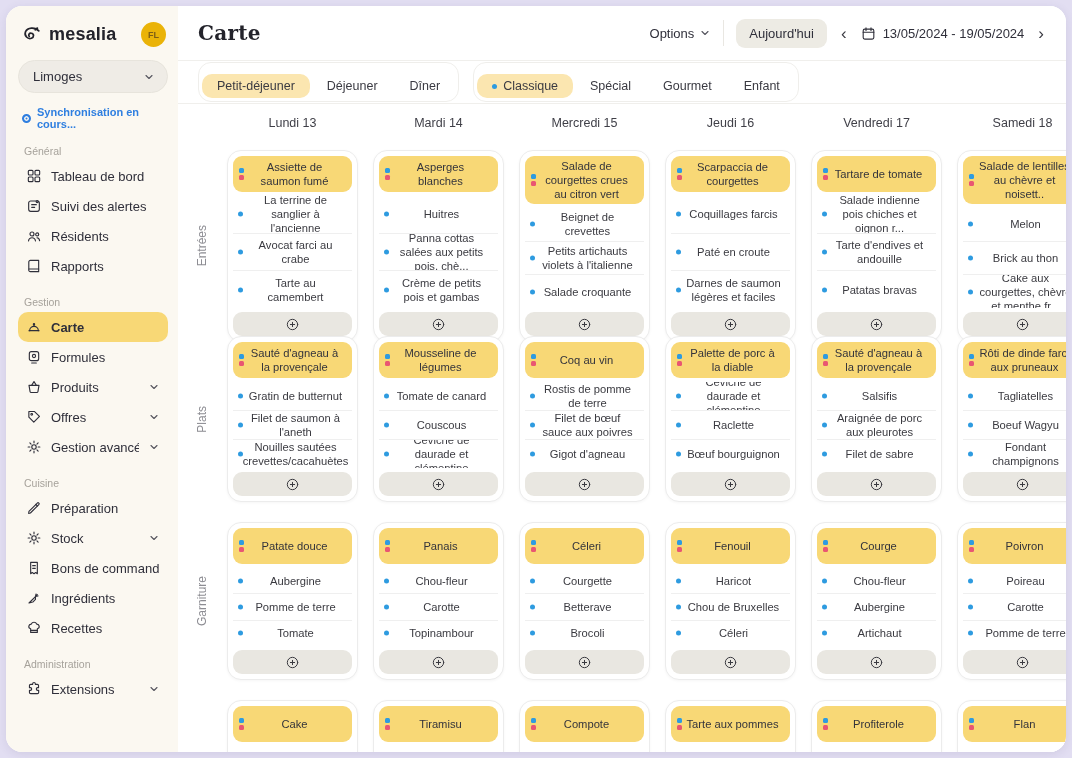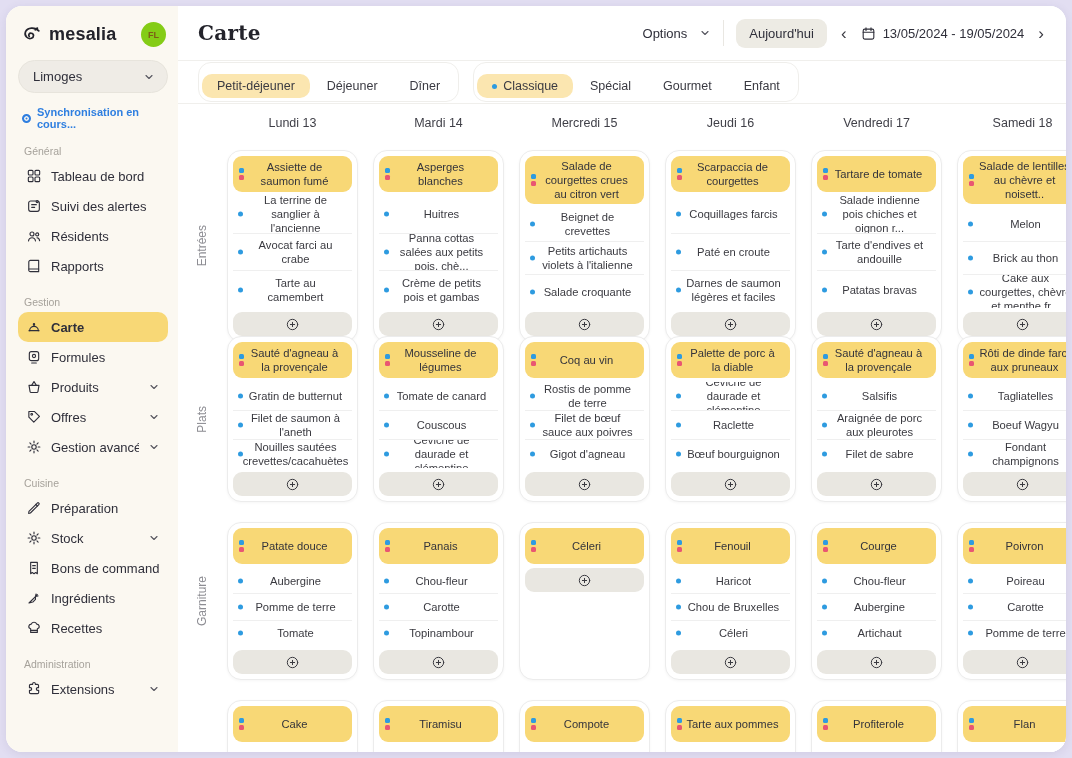--- a/index.html
+++ b/index.html
@@ -18,21 +18,21 @@
   }
   
   .sidebar {
     width:172px; flex:none; background:#fbf8f1; padding:14px 10px 10px 12px;
     overflow:hidden;
   }
   .brand-row { display:flex; align-items:center; gap:7px; padding:2px 2px 0 2px; }
   .brand-logo { width:22px; height:22px; color:#23232b; }
   .brand-name { font-size:18px; font-weight:bold; color:#23232b; letter-spacing:.2px; flex:1; }
   .avatar {
-    width:25px; height:25px; border-radius:50%; background:#84cc16;
+    width:25px; height:25px; border-radius:50%; background:#eab308;
     display:flex; align-items:center; justify-content:center;
     font-size:9px; font-weight:bold; color:#7d5e16;
   }
   .site-select {
     margin-top:13px; height:33px; background:#efece6; border:1px solid #e7e4dc;
     border-radius:17px; display:flex; align-items:center; padding:0 12px 0 14px;
     font-size:13px; color:#2f2f3a; cursor:pointer;
   }
   .site-select .grow { flex:1; }
   .sync-row { margin:13px 2px 0 4px; display:flex; align-items:center; gap:6px;
@@ -51,21 +51,21 @@
   .nav-chevron { width:12px; height:12px; color:#55555e; flex:none; display:flex; }
   .nav-chevron svg { width:100%; height:100%; }
   
   .main { flex:1; background:#fff; display:flex; flex-direction:column; overflow:hidden; }
   .main-header {
     height:55px; flex:none; display:flex; align-items:center; padding:0 20px;
     border-bottom:1px solid #f0efec;
   }
   .page-title { font-family:"DejaVu Serif", serif; font-size:20px; font-weight:bold; color:#23232b; letter-spacing:.3px; }
   .header-right { margin-left:auto; display:flex; align-items:center; gap:12px; }
-  .options-btn { display:flex; align-items:center; gap:12px; font-size:13px; color:#2f2f3a; cursor:pointer; }
+  .options-btn { display:flex; align-items:center; gap:5px; font-size:13px; color:#2f2f3a; cursor:pointer; }
   .hdr-divider { width:1px; height:26px; background:#e9e7e2; }
   .today-btn { background:#edebe4; border-radius:9px; padding:7px 13px; font-size:13px; color:#2f2f3a; cursor:pointer; }
   .nav-arrow { font-size:17px; color:#3a3a42; cursor:pointer; padding:0 2px; line-height:1; }
   .date-range { display:flex; align-items:center; gap:7px; font-size:13px; color:#2f2f3a; cursor:pointer; }
   .cal-ic { width:15px; height:15px; display:flex; color:#2f2f3a; }
   .cal-ic svg { width:100%; height:100%; }
   
   .filter-row { height:43px; flex:none; display:flex; align-items:center; gap:14px;
     padding:0 20px; border-bottom:1px solid #f0efec; }
   .tab-group { display:flex; align-items:center; gap:2px; border:1px solid #efeeeb;
@@ -841,20 +841,34 @@
               </div>
             </div>
             <div class="cell">
               <div class="cell-head">
                 <span class="head-dots">
                   <i class="d-blue"></i>
                   <i class="d-pink"></i>
                 </span>
                 <span>Céleri</span>
               </div>
+              <div class="cell-items">
+                <div class="cell-item">
+                  <span class="item-dot"></span>
+                  <span>Courgette</span>
+                </div>
+                <div class="cell-item">
+                  <span class="item-dot"></span>
+                  <span>Betterave</span>
+                </div>
+                <div class="cell-item">
+                  <span class="item-dot"></span>
+                  <span>Brocoli</span>
+                </div>
+              </div>
               <div class="cell-plus">
                 <span style="display: flex; width: 15px; height: 15px;">
                   <svg viewBox="0 0 24 24" fill="none" stroke="currentColor" stroke-width="1.6" stroke-linecap="round">
                     <circle cx="12" cy="12" r="8.3"></circle>
                     <path d="M12 8.6v6.8M8.6 12h6.8"></path>
                   </svg>
                 </span>
               </div>
             </div>
             <div class="cell">

